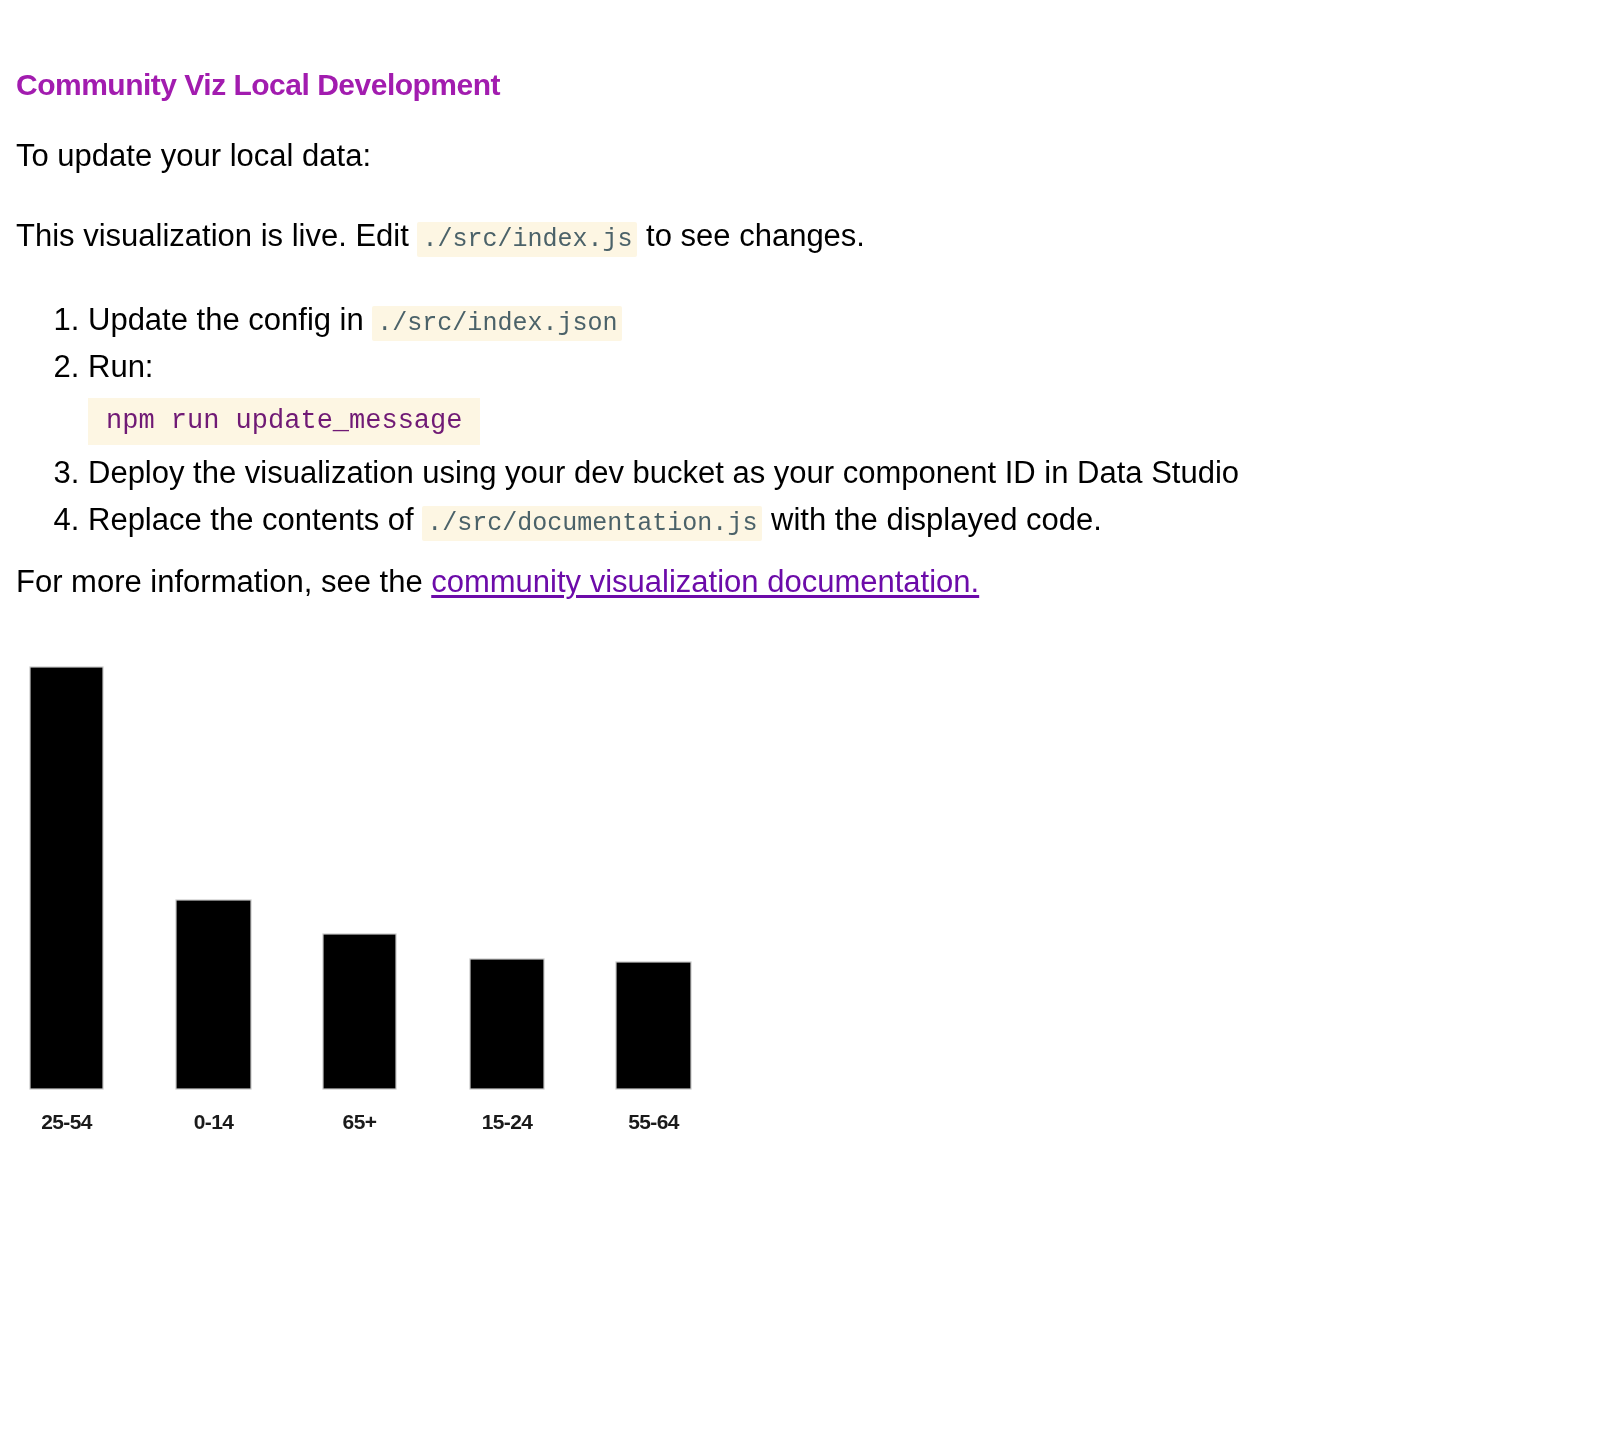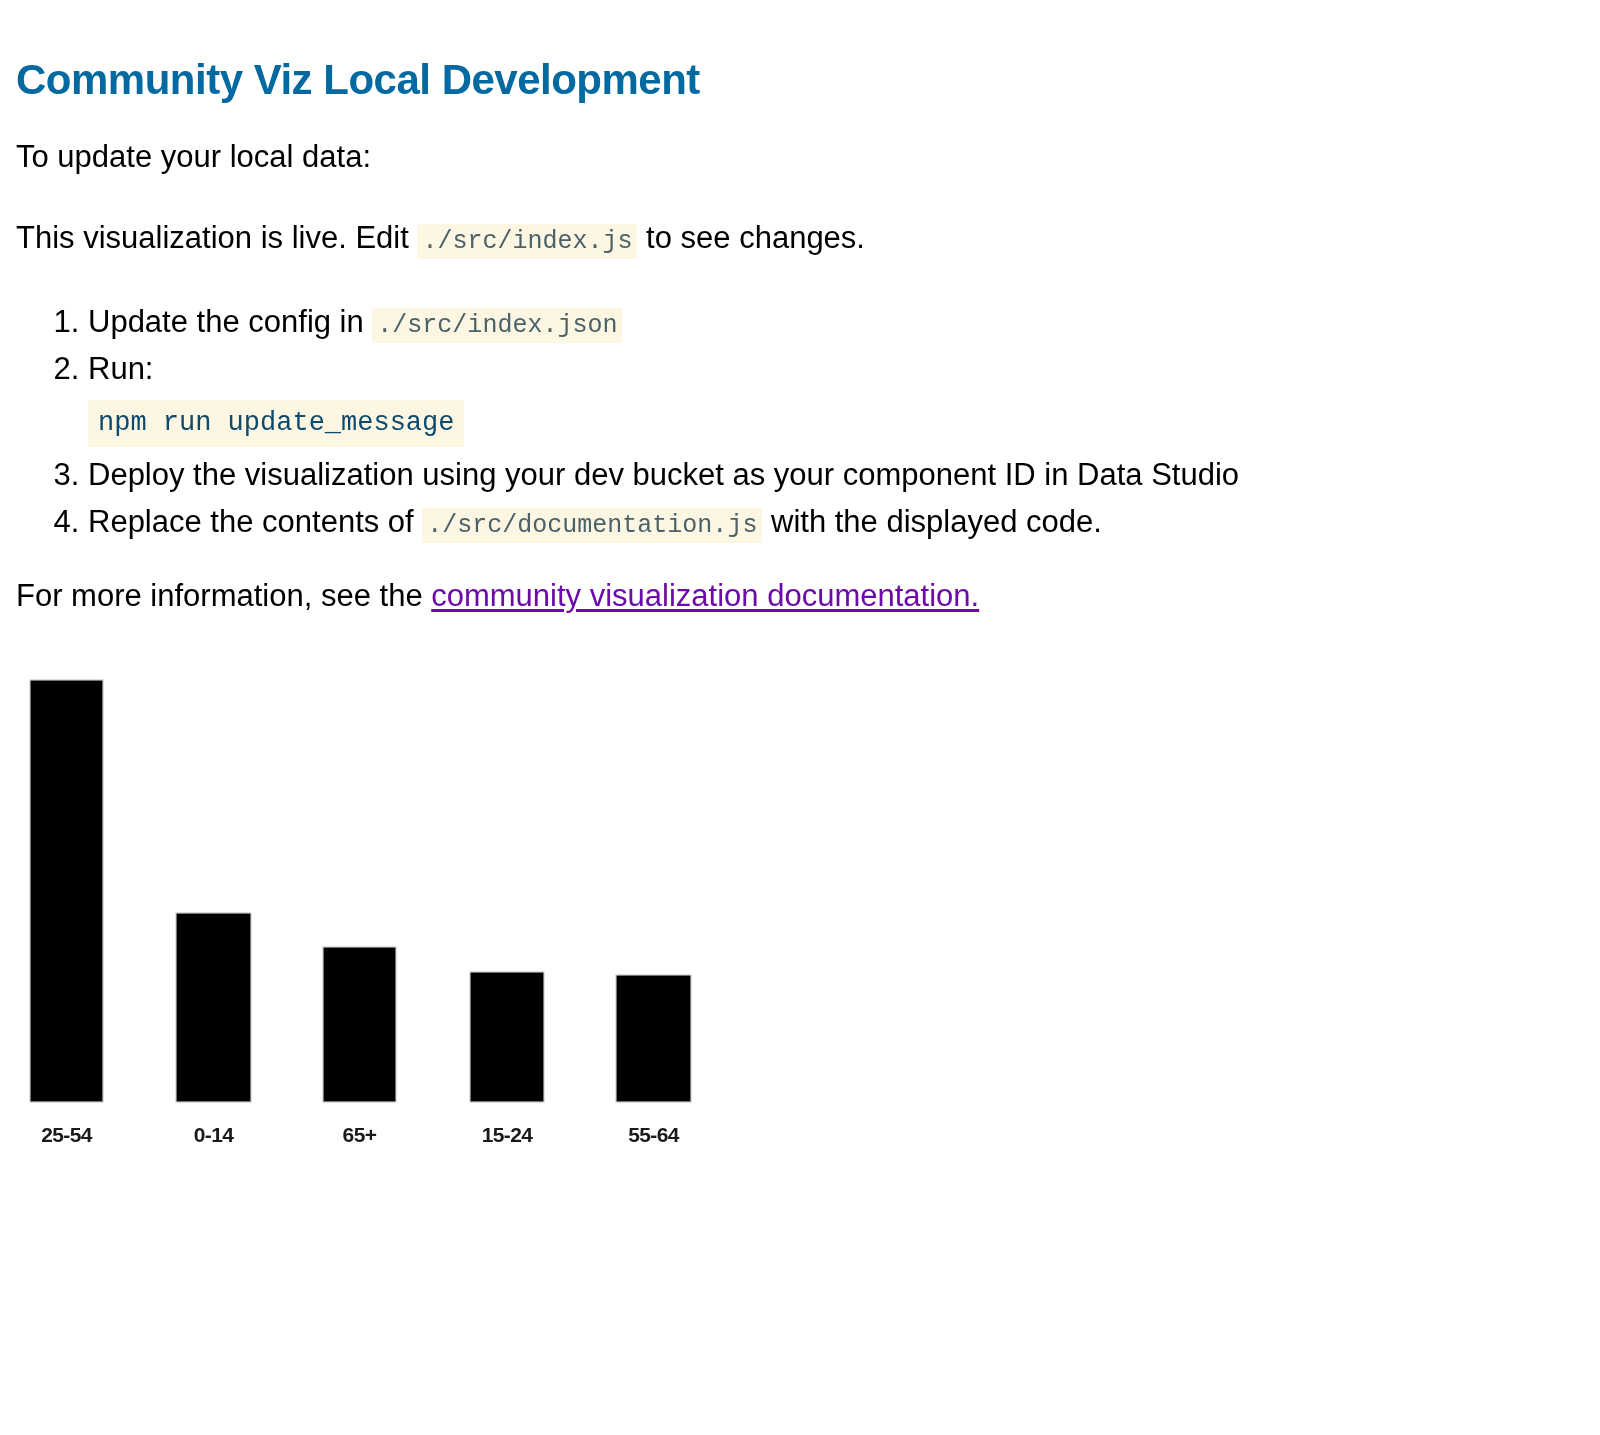--- a/index.html
+++ b/index.html
@@ -14,60 +14,60 @@
     color: #000000;
     -webkit-font-smoothing: antialiased;
     overflow: hidden;
   }
   .page {
     padding: 16px 16px 0 16px;
     box-sizing: border-box;
   }
   h1.doc-title {
     font-family: "Liberation Sans", sans-serif;
-    font-size: 42px;
+    font-size: 30px;
     font-weight: bold;
     line-height: 1.15;
-    margin: 40px 0 34px 0;
+    margin: 52px 0 34px 0;
     letter-spacing: -0.5px;
-    color: #0369a1;
+    color: #a21caf;
   }
   p.doc-para {
     font-size: 31px;
     line-height: 1.25;
     margin: 0 0 42px 0;
     color: #000;
   }
   code.code-span {
     font-family: "Liberation Mono", "DejaVu Sans Mono", monospace;
     background: #fdf6e3;
     color: #4b6269;
     font-size: 25px;
     padding: 3px 5px;
     border-radius: 2px;
     white-space: pre;
   }
   ol.steps {
     font-size: 31px;
     line-height: 1.45;
-    margin: 0 0 32px 0;
+    margin: 0 0 20px 0;
     padding-left: 72px;
     color: #000;
   }
   ol.steps > li {
     margin: 0 0 2px 0;
   }
   .code-block {
     display: block;
     margin: 8px 0 6px 0;
     font-family: "Liberation Mono", "DejaVu Sans Mono", monospace;
     background: #fdf6e3;
-    color: #0c4a6e;
+    color: #701a75;
     font-size: 27px;
-    padding: 4px 10px;
+    padding: 4px 18px;
     width: fit-content;
     white-space: pre;
   }
   p.doc-link-para {
     font-size: 31px;
     line-height: 1.25;
     margin: 0 0 17px 0;
     color: #000;
   }
   a.doc-link {

